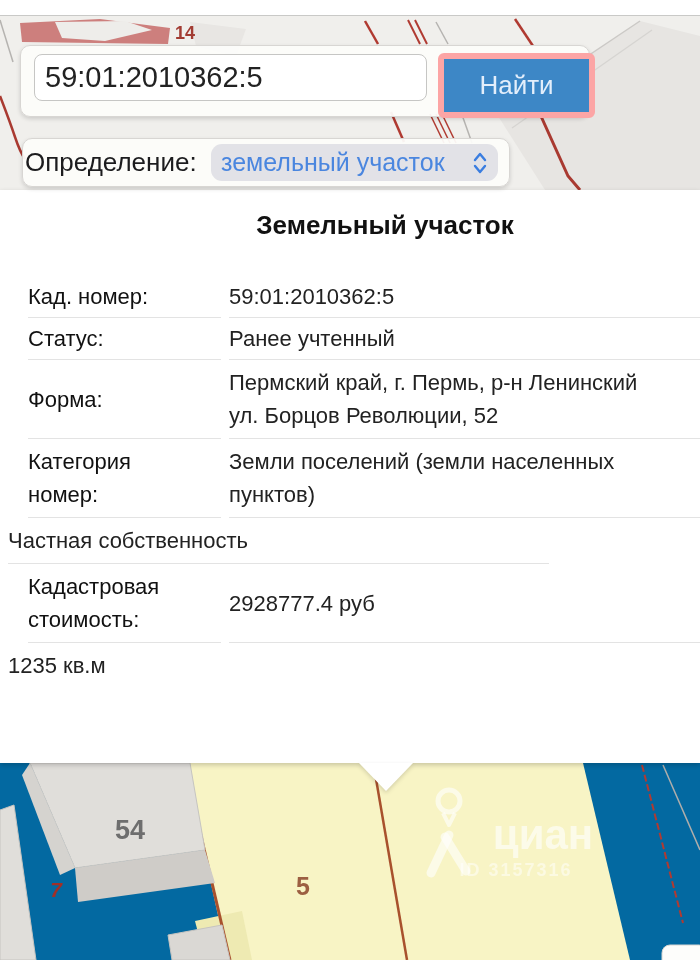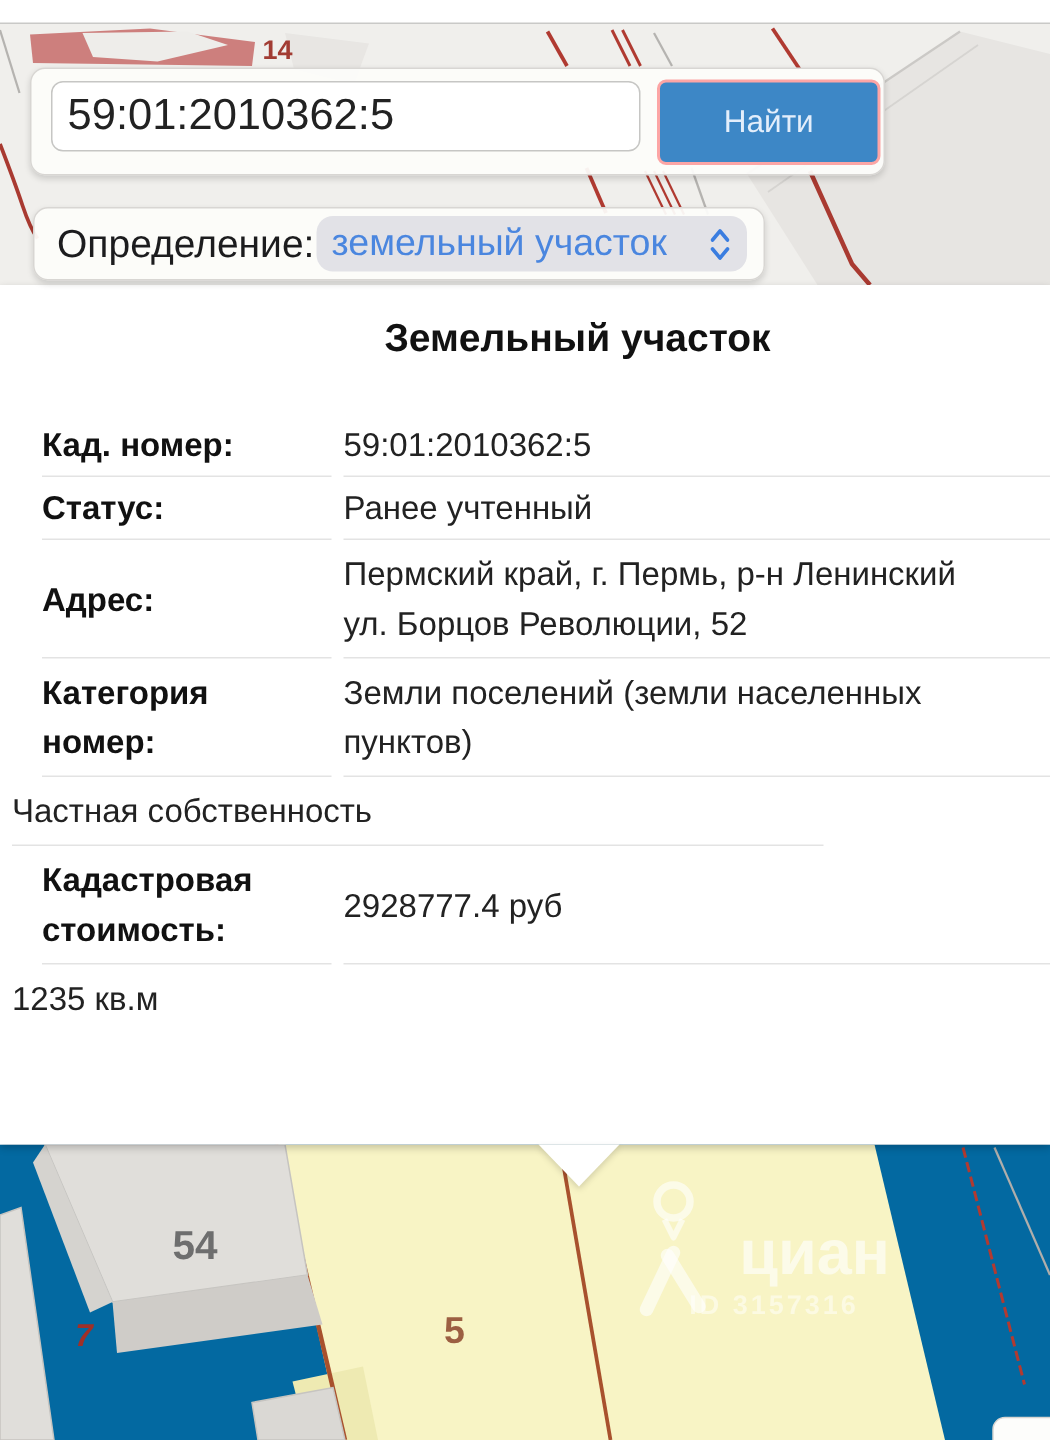--- a/index.html
+++ b/index.html
@@ -16,43 +16,43 @@
   .map-top svg,.map-bottom svg{display:block;}
 
   
   .search-panel{position:absolute;left:20px;top:45px;width:568px;height:70px;z-index:10;
     background:rgba(252,252,250,.95);border:1px solid #d8d6d3;border-radius:10px;
     box-shadow:0 2px 4px rgba(0,0,0,.15);}
   .search-input{position:absolute;left:13px;top:8px;width:393px;height:47px;box-sizing:border-box;
     background:#fff;border:1.5px solid #c6c6c4;border-radius:8px;font-family:"Liberation Sans",sans-serif;
     font-size:29px;color:#222;padding:0 10px;outline:none;}
   .search-btn{position:absolute;left:417px;top:7px;width:145px;height:53px;
-    background:#3d87c6;border:2px solid #fca5a5;border-radius:6px;color:#e3eefb;
-    font-family:"Liberation Sans",sans-serif;font-size:21px;display:flex;align-items:center;justify-content:center;
+    background:#3d87c6;border:6px solid #fca5a5;border-radius:6px;color:#e3eefb;
+    font-family:"Liberation Sans",sans-serif;font-size:26px;display:flex;align-items:center;justify-content:center;
     cursor:pointer;}
 
   
   .filter-panel{position:absolute;left:22px;top:138px;width:486px;height:47px;z-index:10;
     background:rgba(252,252,250,.95);border:1px solid #d8d6d3;border-radius:10px;
     box-shadow:0 2px 4px rgba(0,0,0,.15);display:flex;align-items:center;}
-  .filter-label{font-size:26px;color:#1c1c1e;margin-left:15px;}
+  .filter-label{font-size:26px;color:#1c1c1e;margin-left:2px;}
   .filter-select{position:absolute;left:188px;top:5px;width:287px;height:37px;background:#e2e2e7;
     border-radius:11px;display:flex;align-items:center;cursor:pointer;}
   .filter-select .opt{font-size:25px;color:#4a86df;margin-left:10px;flex:1;}
   .filter-select .chev{margin-right:10px;display:flex;}
 
   
   .card{position:absolute;left:0;top:190px;width:700px;height:573px;background:#ffffff;z-index:8;
     overflow:hidden;box-shadow:0 2px 5px rgba(0,0,0,.2);}
   .card-inner{width:770px;}
   .card-title{margin-top:20px;width:770px;text-align:center;font-size:26px;font-weight:bold;color:#111;}
   .info-table{margin-top:35px;}
   .row{display:flex;}
   .row .cell{white-space:pre-line;line-height:33px;font-size:22px;display:flex;align-items:center;}
-  .row .lbl{width:193px;margin-left:28px;font-weight:bold;color:#111;}
+  .row .lbl{width:193px;margin-left:28px;font-weight:normal;color:#111;}
   .row .gap{width:8px;}
   .row .val{width:541px;color:#222;}
   .row.s .cell{padding:4px 0;}
   .row.d .cell{padding:6px 0;}
   .row:not(:last-child) .lbl,.row:not(:last-child) .val{border-bottom:1px solid #e3e3e3;}
 
   
   .pointer{position:absolute;left:359px;top:763px;width:0;height:0;z-index:9;
     border-left:27px solid transparent;border-right:27px solid transparent;border-top:28px solid #ffffff;
     filter:drop-shadow(0 2px 2px rgba(0,0,0,.15));}
@@ -119,21 +119,21 @@
         <div class="cell lbl">Кад. номер:</div>
           <div class="gap"></div>
         <div class="cell val">59:01:2010362:5</div>
       </div>
       <div class="row s">
         <div class="cell lbl">Статус:</div>
           <div class="gap"></div>
         <div class="cell val">Ранее учтенный</div>
       </div>
       <div class="row d">
-        <div class="cell lbl">Адрес:</div>
+        <div class="cell lbl">Форма:</div>
           <div class="gap"></div>
         <div class="cell val">Пермский край, г. Пермь, р-н Ленинский
 ул. Борцов Революции, 52</div>
       </div>
       <div class="row d">
         <div class="cell lbl">Категория
 номер:</div>
           <div class="gap"></div>
         <div class="cell val">Земли поселений (земли населенных
 пунктов)</div>

